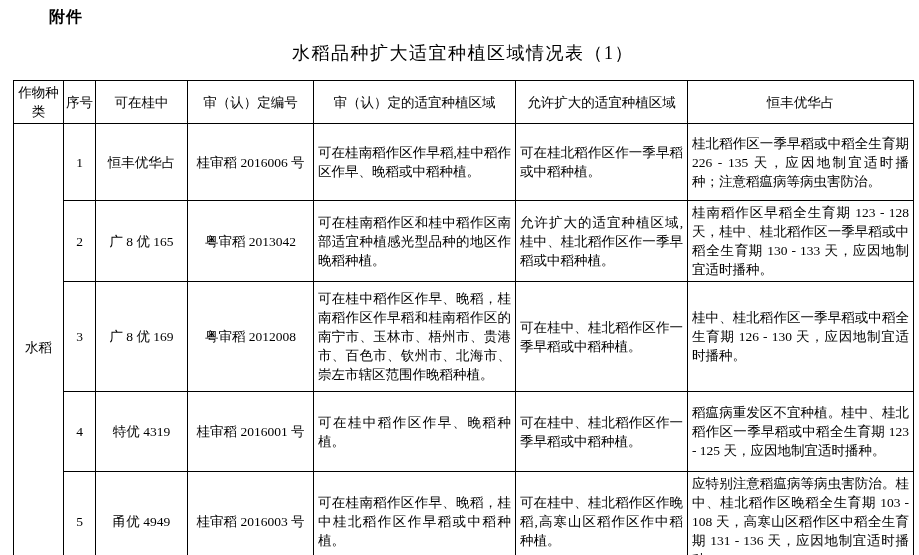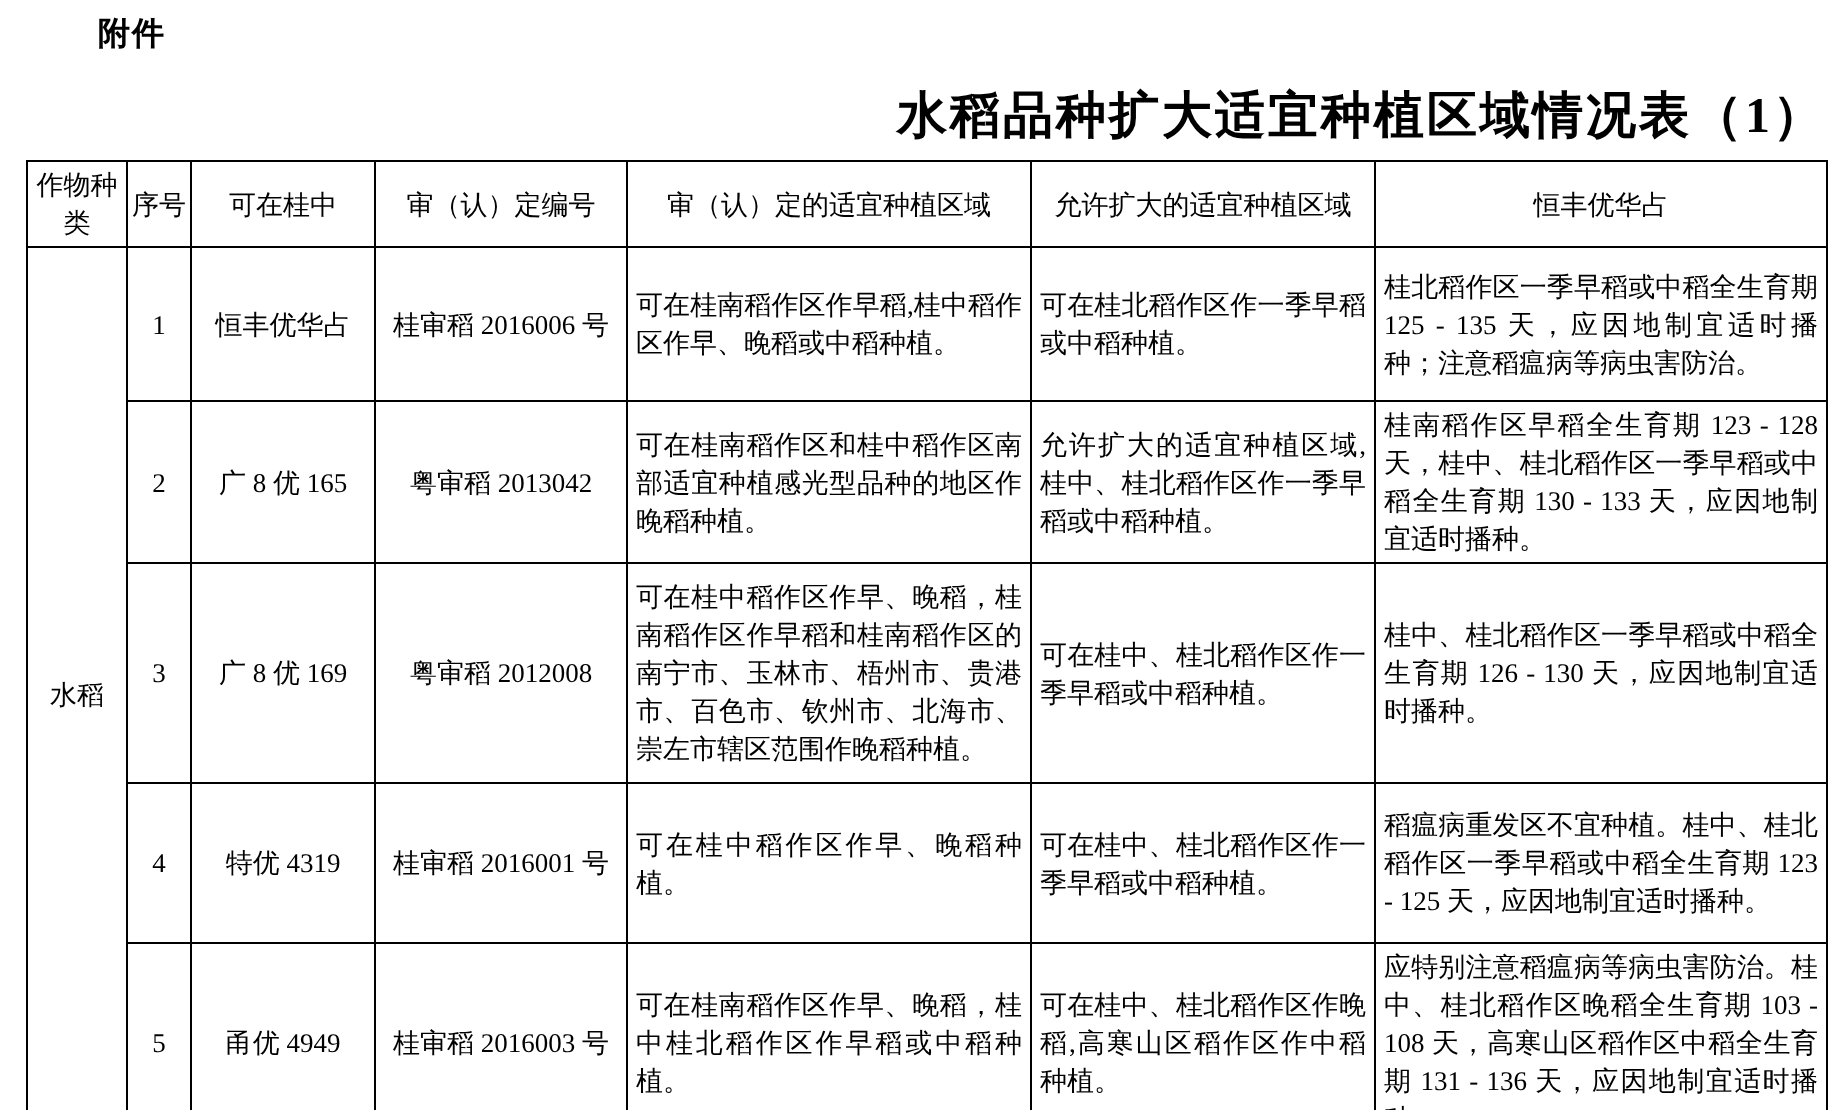--- a/index.html
+++ b/index.html
@@ -23,23 +23,23 @@
     font-weight: bold;
     font-family: "DejaVu Sans", "Liberation Sans", sans-serif;
     letter-spacing: 1px;
     margin-left: 27px;
   }
   .doc-title {
     position: absolute;
     left: 13px;
     top: 41px;
     width: 900px;
-    text-align: right;
-    font-size: 25px;
-    font-weight: bold;
+    text-align: center;
+    font-size: 18px;
+    font-weight: normal;
     letter-spacing: 1.5px;
   }
   table.main {
     position: absolute;
     left: 13px;
     top: 80px;
     width: 900px;
     border-collapse: collapse;
     table-layout: fixed;
   }
@@ -102,21 +102,21 @@
     </tr>
   </thead>
   <tbody>
     <tr class="r0">
       <td class="c-center" rowspan="5">水稻</td>
       <td class="c-center">1</td>
       <td class="c-center">恒丰优华占</td>
       <td class="c-center">桂审稻 2016006 号</td>
       <td class="c-text">可在桂南稻作区作早稻,桂中稻作区作早、晚稻或中稻种植。</td>
       <td class="c-text">可在桂北稻作区作一季早稻或中稻种植。</td>
-      <td class="c-text">桂北稻作区一季早稻或中稻全生育期 125 - 135 天，应因地制宜适时播种；注意稻瘟病等病虫害防治。</td>
+      <td class="c-text">桂北稻作区一季早稻或中稻全生育期 226 - 135 天，应因地制宜适时播种；注意稻瘟病等病虫害防治。</td>
     </tr>
     <tr class="r1">
       <td class="c-center">2</td>
       <td class="c-center">广 8 优 165</td>
       <td class="c-center">粤审稻 2013042</td>
       <td class="c-text">可在桂南稻作区和桂中稻作区南部适宜种植感光型品种的地区作晚稻种植。</td>
       <td class="c-text">允许扩大的适宜种植区域,桂中、桂北稻作区作一季早稻或中稻种植。</td>
       <td class="c-text">桂南稻作区早稻全生育期 123 - 128 天，桂中、桂北稻作区一季早稻或中稻全生育期 130 - 133 天，应因地制宜适时播种。</td>
     </tr>
     <tr class="r2">

